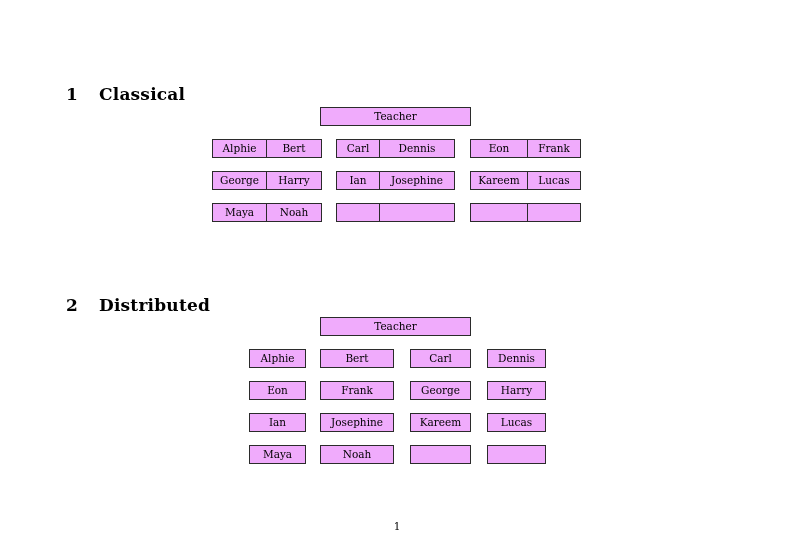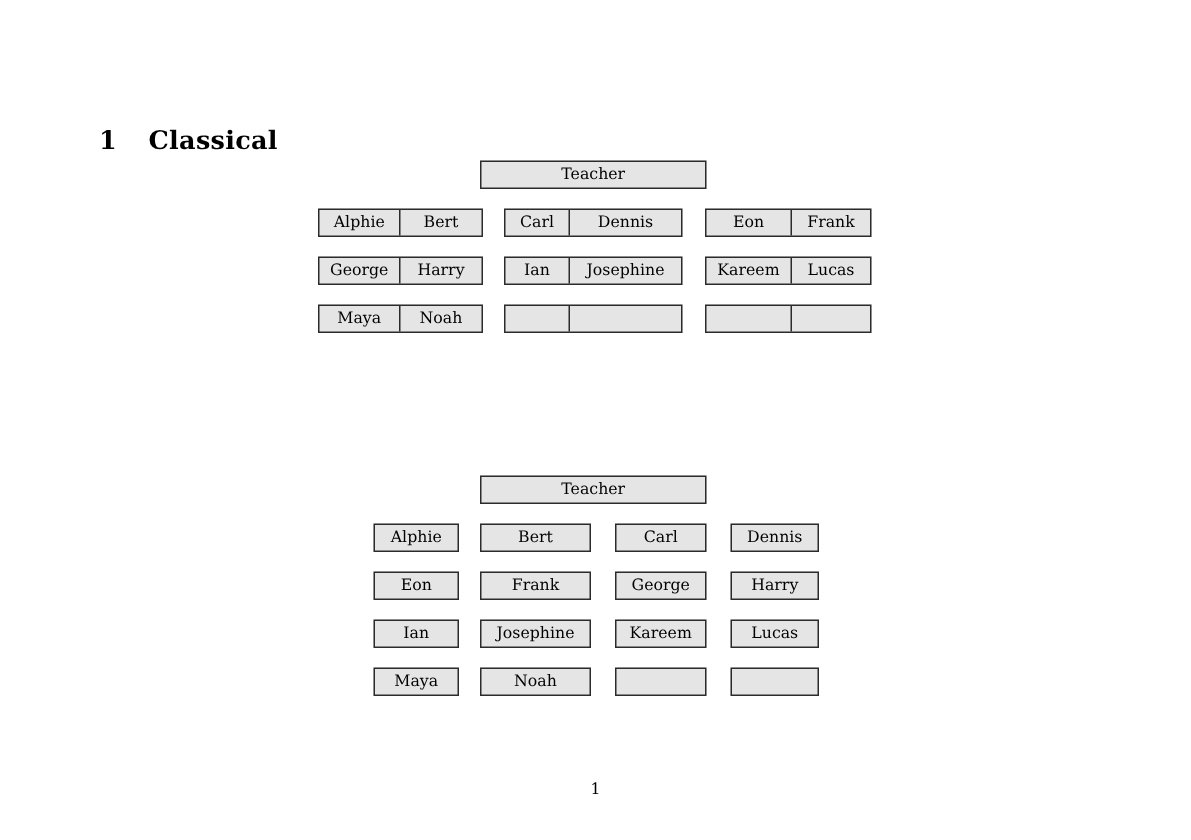--- a/index.html
+++ b/index.html
@@ -35,21 +35,21 @@
     width: 33px;
   }
   #heading-classical   { left: 66px; top: 64px; }
   #heading-distributed { left: 66px; top: 275px; }
 
   
   .box {
     position: absolute;
     box-sizing: border-box;
     border: 1px solid #2b2b2b;
-    background: #e5e5e5;
+    background: #f0abfc;
     height: 19px;
     display: flex;
     align-items: center;
     font-size: 10.5px;
     line-height: 1;
   }
   .box .cell {
     box-sizing: border-box;
     height: 100%;
     display: flex;
@@ -159,20 +159,23 @@
   </div>
   <div class="box cl-col-1 cl-row-2">
     <span class="cell cell-a"></span>
     <span class="cell cell-b"></span>
   </div>
   <div class="box cl-col-2 cl-row-2">
     <span class="cell cell-a"></span>
     <span class="cell cell-b"></span>
   </div>
 
+  <div class="section-heading" id="heading-distributed">
+    <span class="sec-num">2</span><span>Distributed</span>
+  </div>
 
   <div class="box single teacher-box" id="distributed-teacher">
     <span class="cell">Teacher</span>
   </div>
 
   <div class="box single di-col-0 di-row-0">
     <span class="cell">Alphie</span>
   </div>
   <div class="box single di-col-1 di-row-0">
     <span class="cell">Bert</span>

